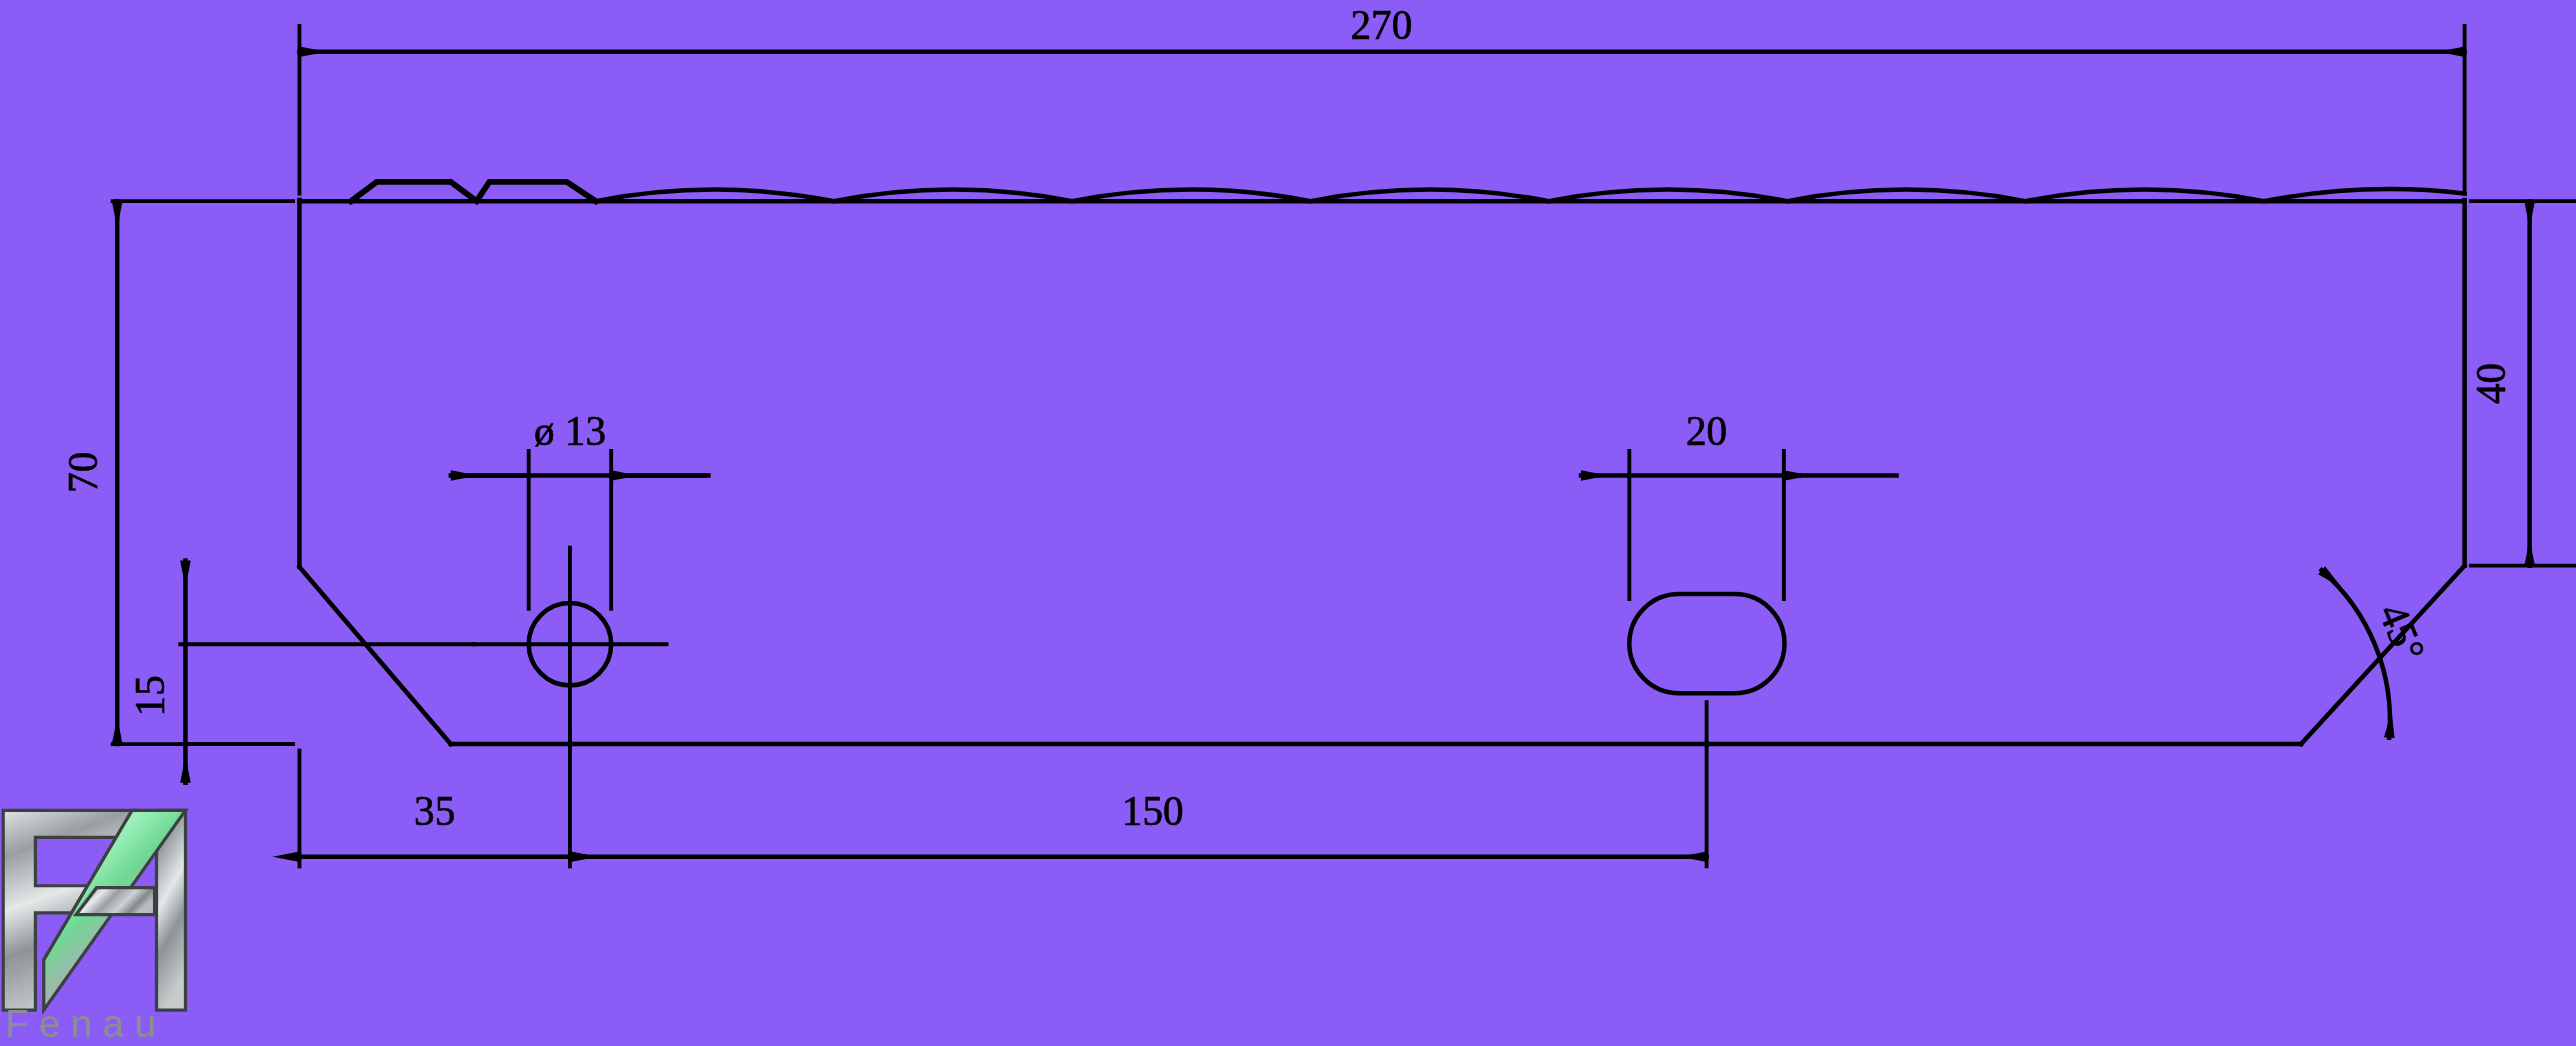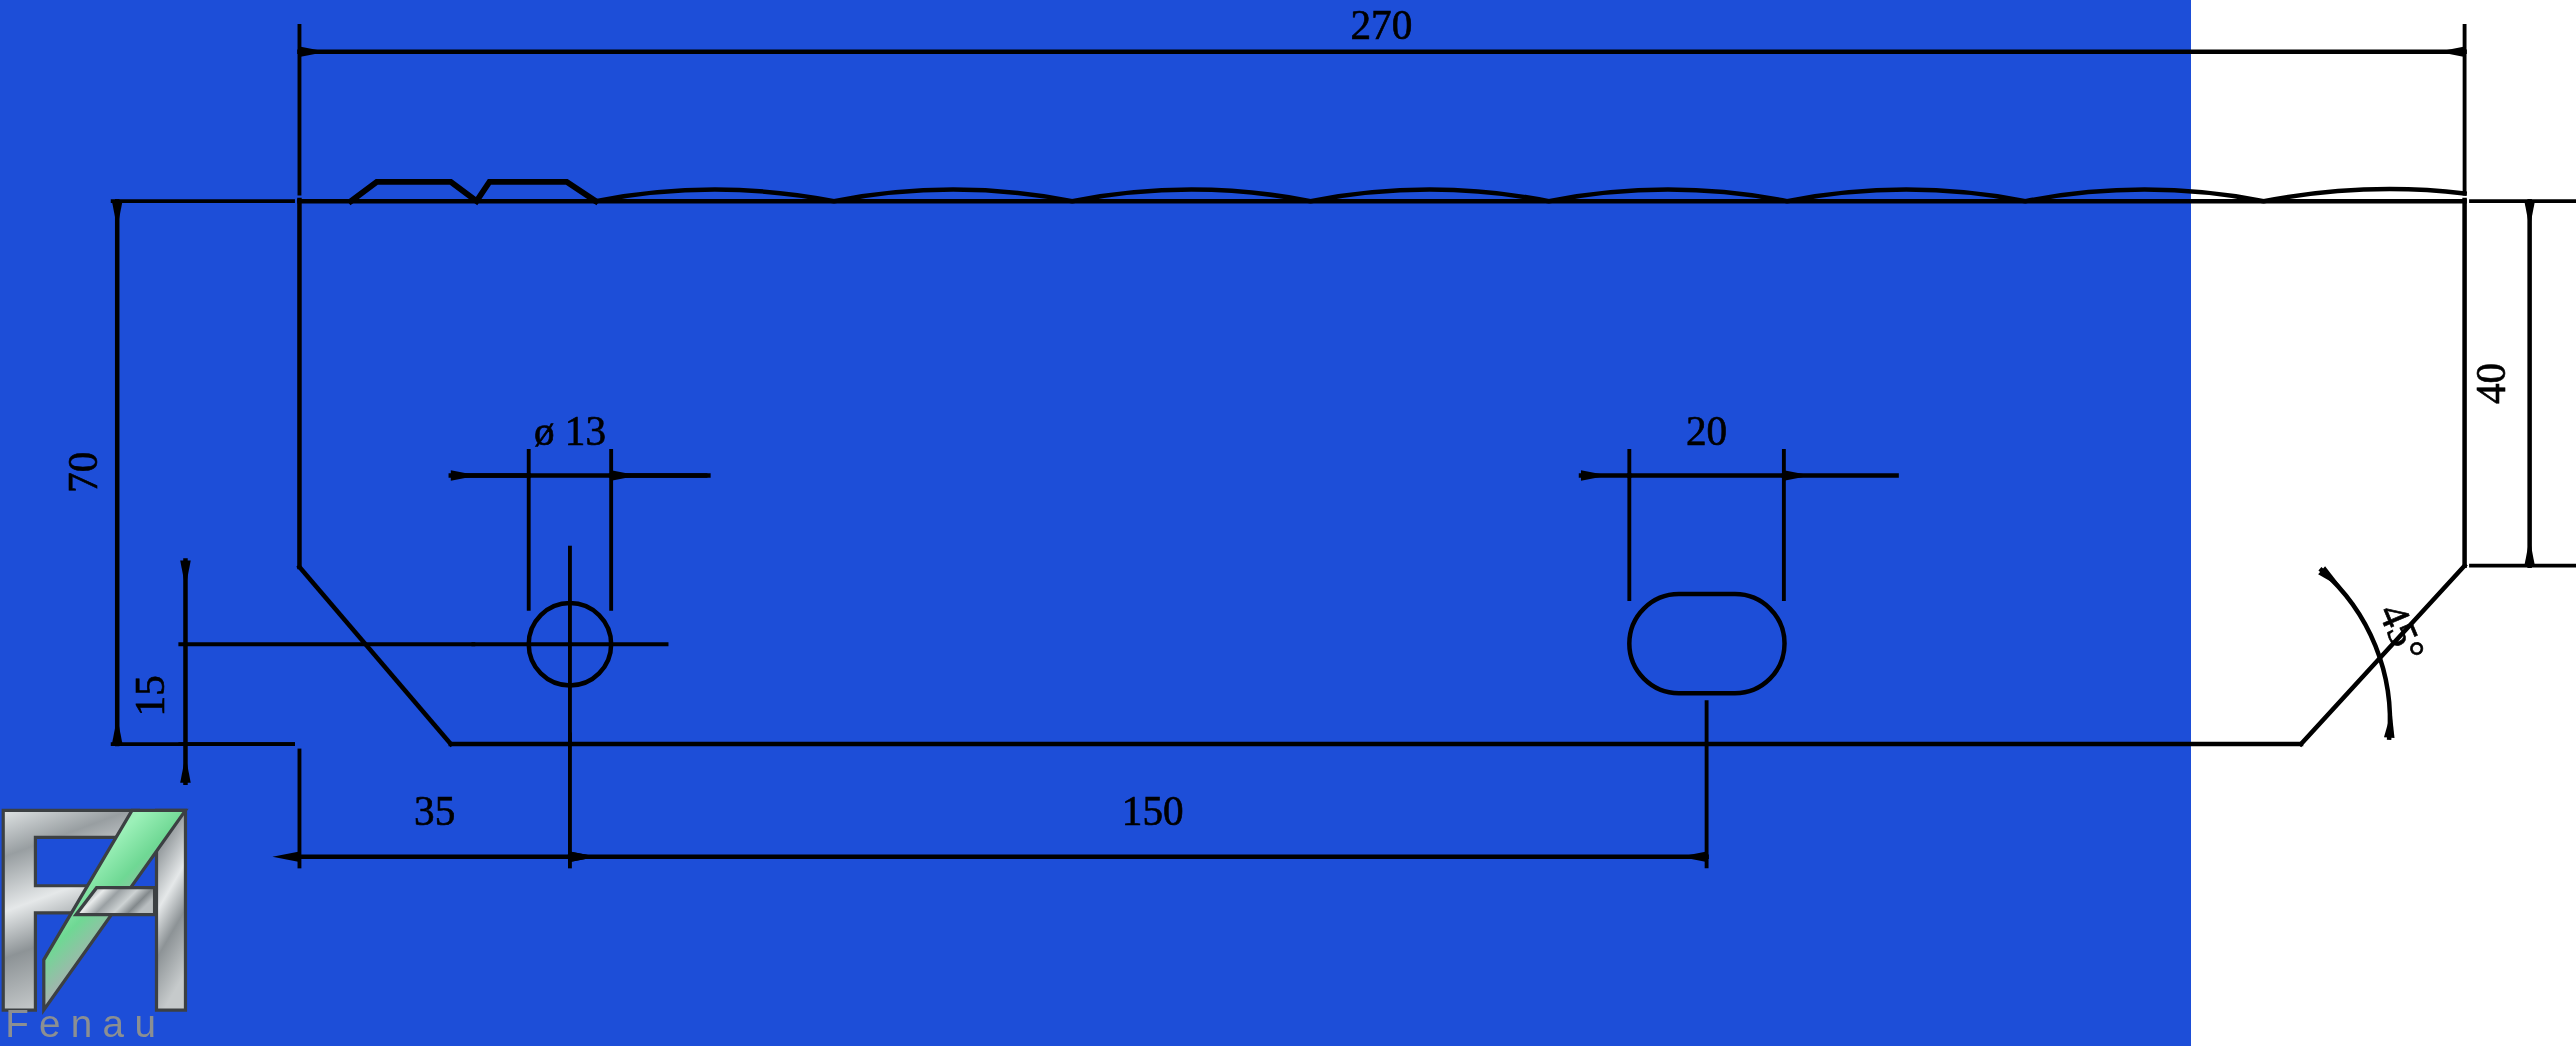--- a/index.html
+++ b/index.html
@@ -1,17 +1,17 @@
 <!DOCTYPE html>
 <html style="font-size:10.3px"><head>
 <meta charset="utf-8">
 <style>
   html,body{margin:0;padding:0;background:#ffffff;}
   body{width:2576px;height:1047px;overflow:hidden;font-family:"Liberation Serif",serif;}
-  #stage{position:relative;width:2191px;height:1047px;background:#1d4ed8;}
+  #stage{position:relative;width:2576px;height:1047px;background:#8b5cf6;}
   svg#drawing{position:absolute;left:0;top:0;width:2576px;height:1047px;display:block;}
   .dimtext{font-family:"Liberation Serif",serif;font-size:64px;fill:#000;}
   .logotext{font-family:"Liberation Sans",sans-serif;font-size:60px;letter-spacing:16px;fill:#8b8f92;}
 </style>
 </head>
 <body>
 
 <div id="stage">
   <svg id="drawing" viewBox="0 0 4000 1625">
     <defs>

